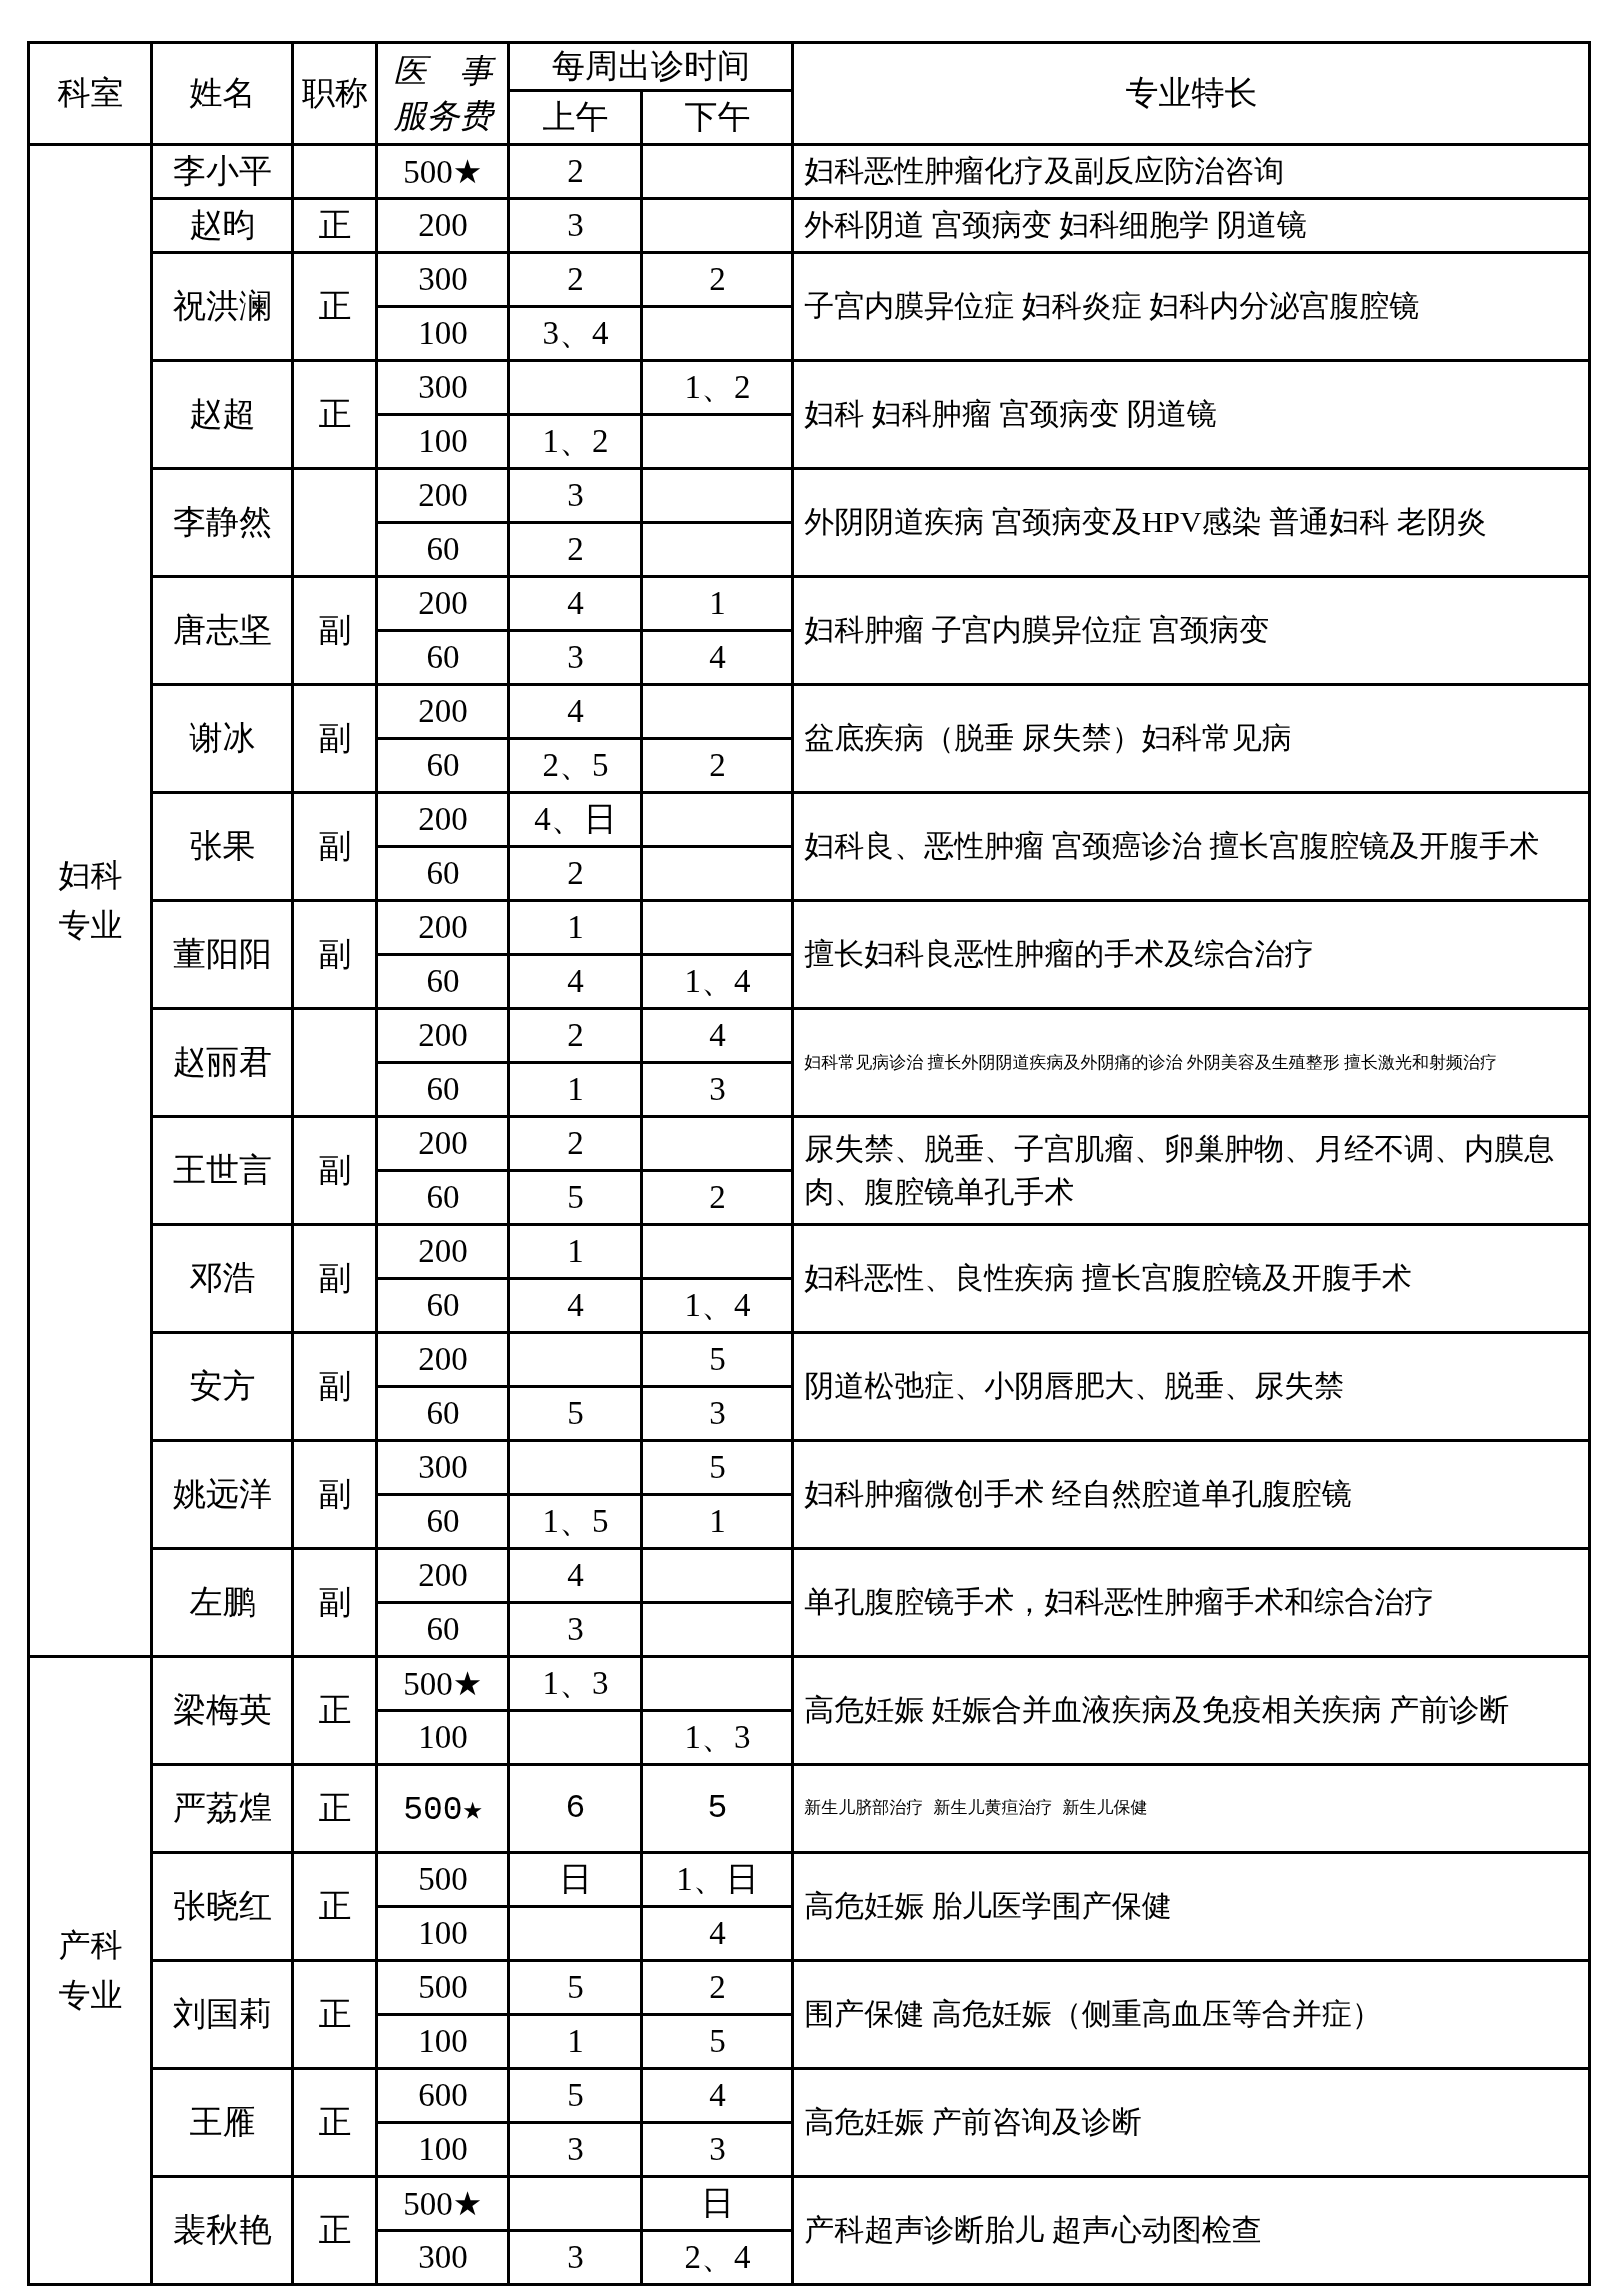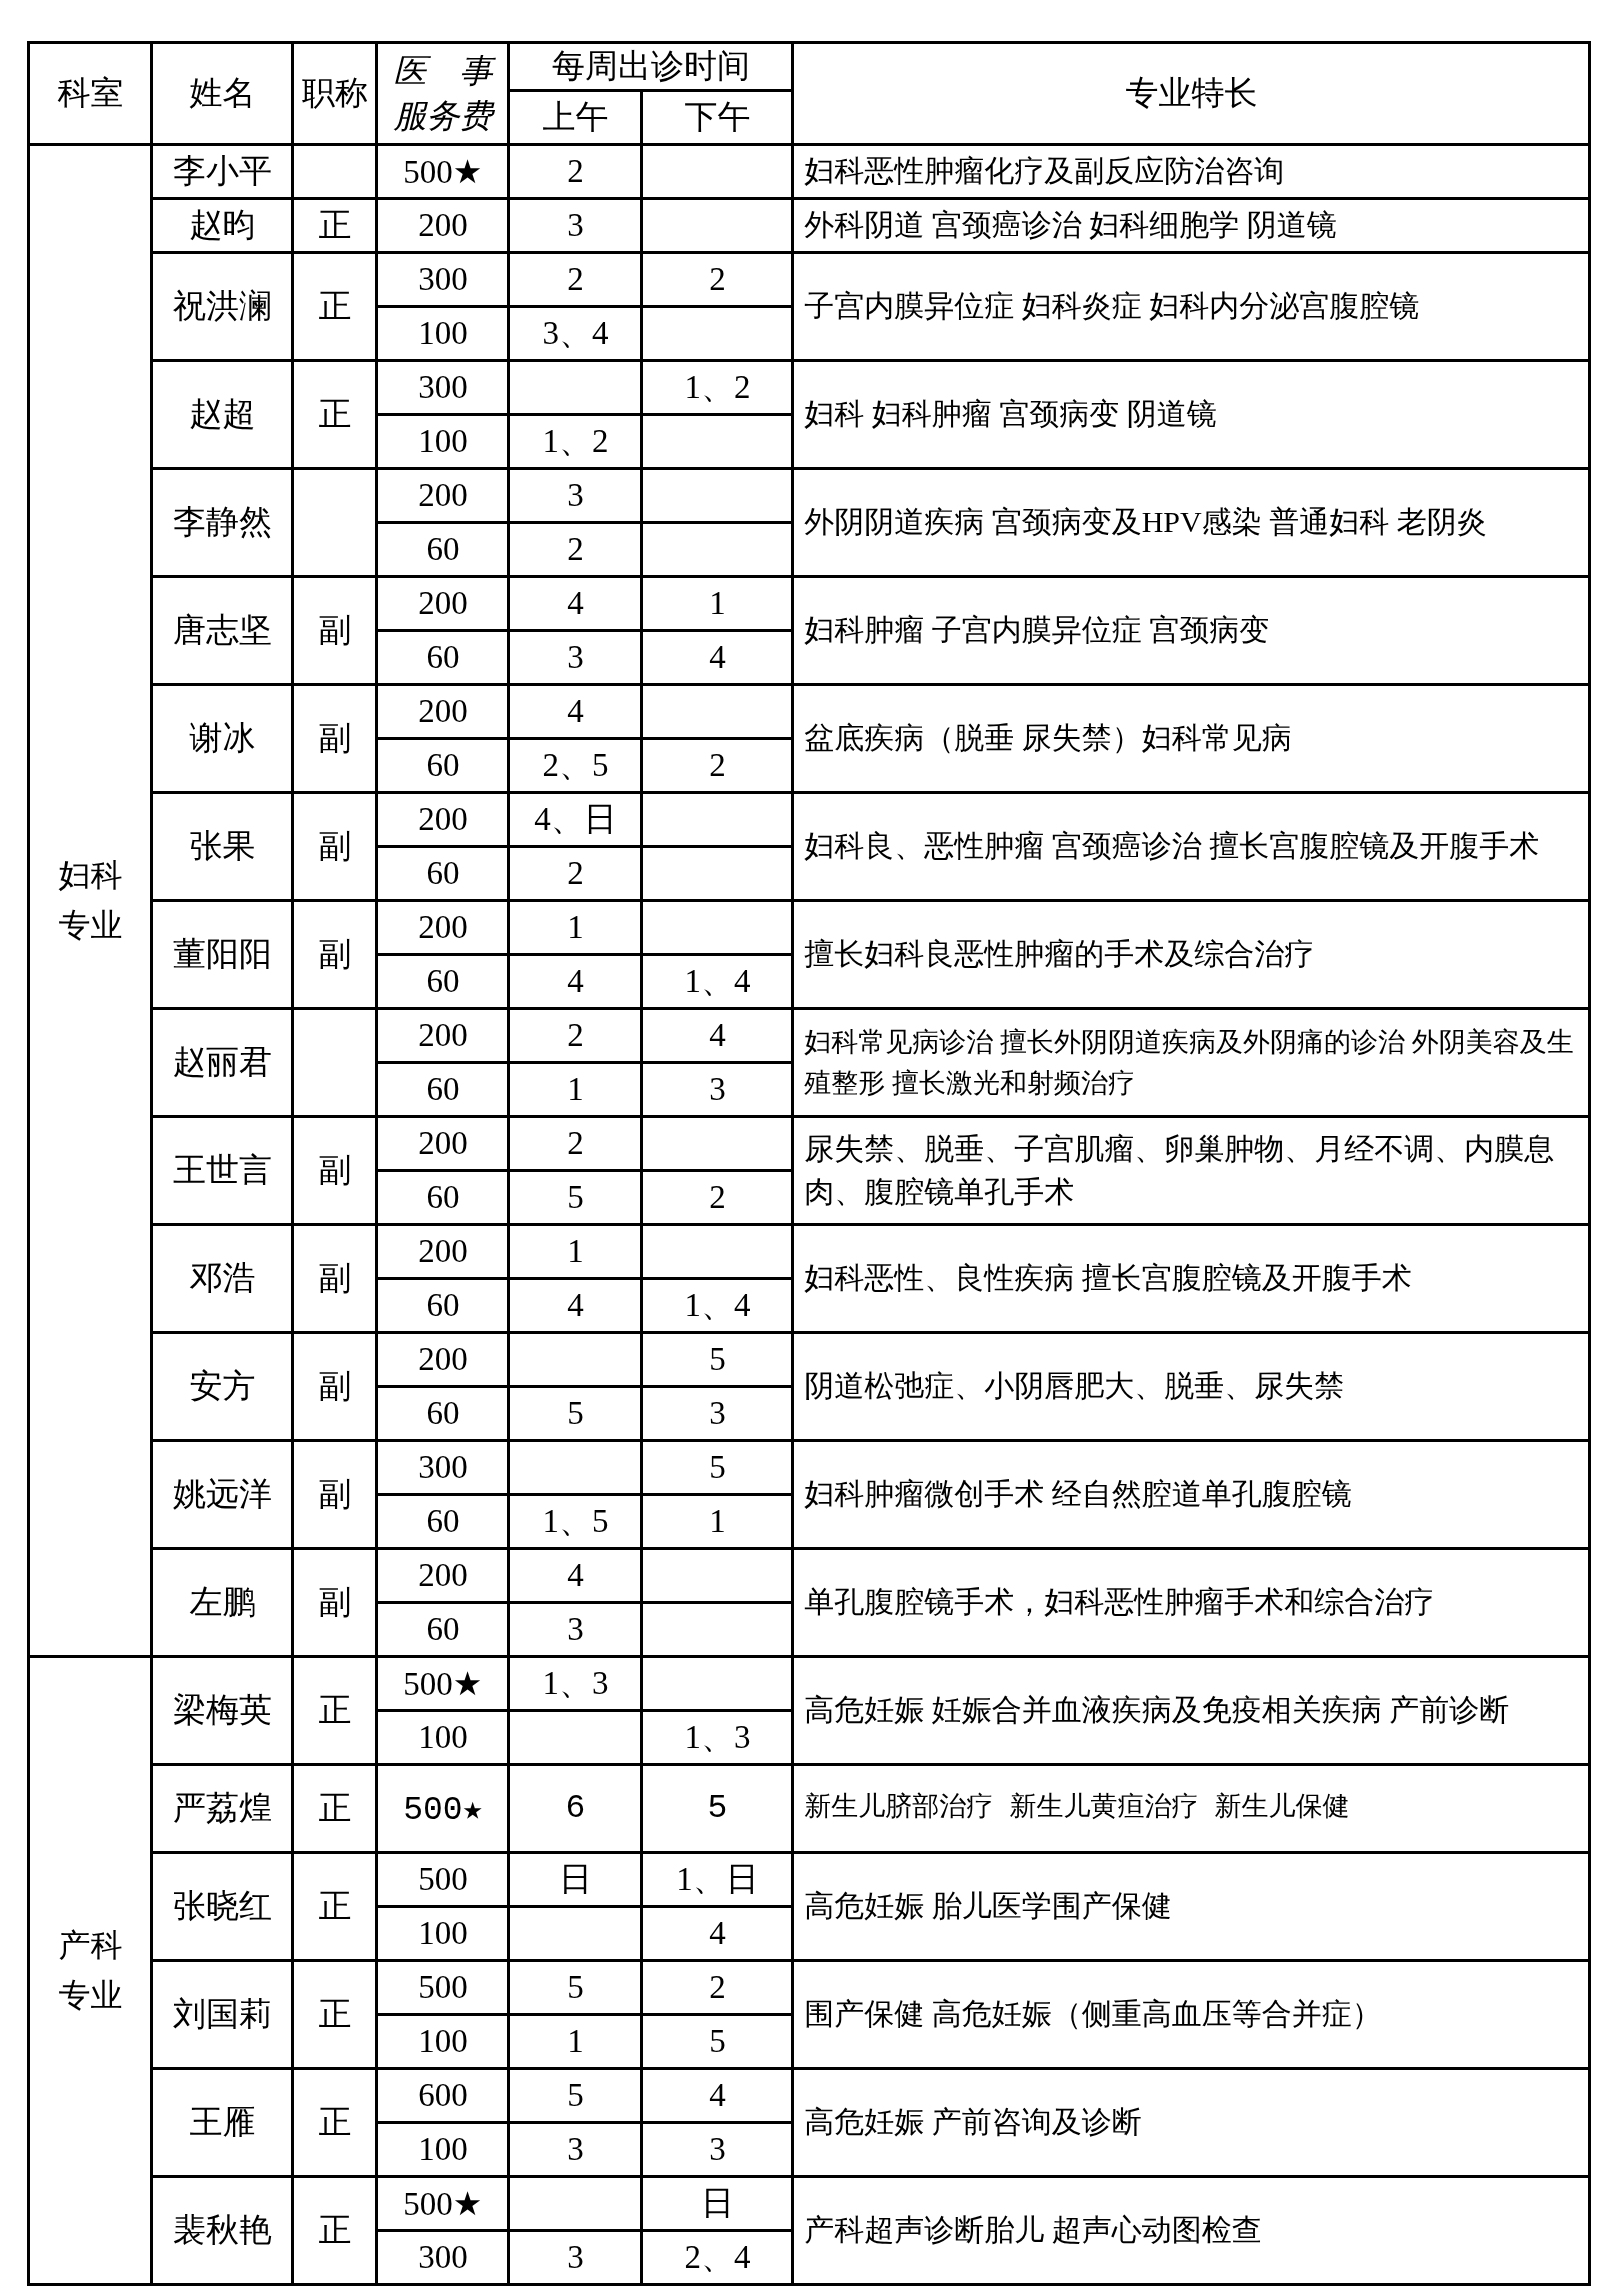--- a/index.html
+++ b/index.html
@@ -27,21 +27,21 @@
   }
   thead tr.h1 { height: 47px; }
   thead tr.h2 { height: 54px; }
   td.dept { font-size: 32px; line-height: 1.55; }
   td.spec {
     text-align: left;
     padding: 3.9px 9.8px;
     font-size: 30px;
     line-height: 1.42;
   }
-  td.spec.small { font-size: 27px; line-height: 1.5; margin-top: 24px; }
+  td.spec.small { font-size: 17px; line-height: 1.5; margin-top: 24px; }
   th.feehdr div { line-height: 1.35; font-style: italic; }
 </style>
 </head>
 <body>
 
 <div class="wrap">
   <table class="sched">
     <colgroup>
       <col style="width:123px">
       <col style="width:141px">
@@ -80,21 +80,21 @@
           <td>2</td>
           <td></td>
           <td class="spec" rowspan="1">妇科恶性肿瘤化疗及副反应防治咨询</td>
         </tr>
         <tr style="height: 54px;">
           <td rowspan="1">赵昀</td>
           <td rowspan="1">正</td>
           <td>200</td>
           <td>3</td>
           <td></td>
-          <td class="spec" rowspan="1">外科阴道 宫颈癌诊治 妇科细胞学 阴道镜</td>
+          <td class="spec" rowspan="1">外科阴道 宫颈病变 妇科细胞学 阴道镜</td>
         </tr>
         <tr style="height: 54px;">
           <td rowspan="2">祝洪澜</td>
           <td rowspan="2">正</td>
           <td>300</td>
           <td>2</td>
           <td>2</td>
           <td class="spec" rowspan="2">子宫内膜异位症 妇科炎症 妇科内分泌宫腹腔镜</td>
         </tr>
         <tr style="height: 54px;">

